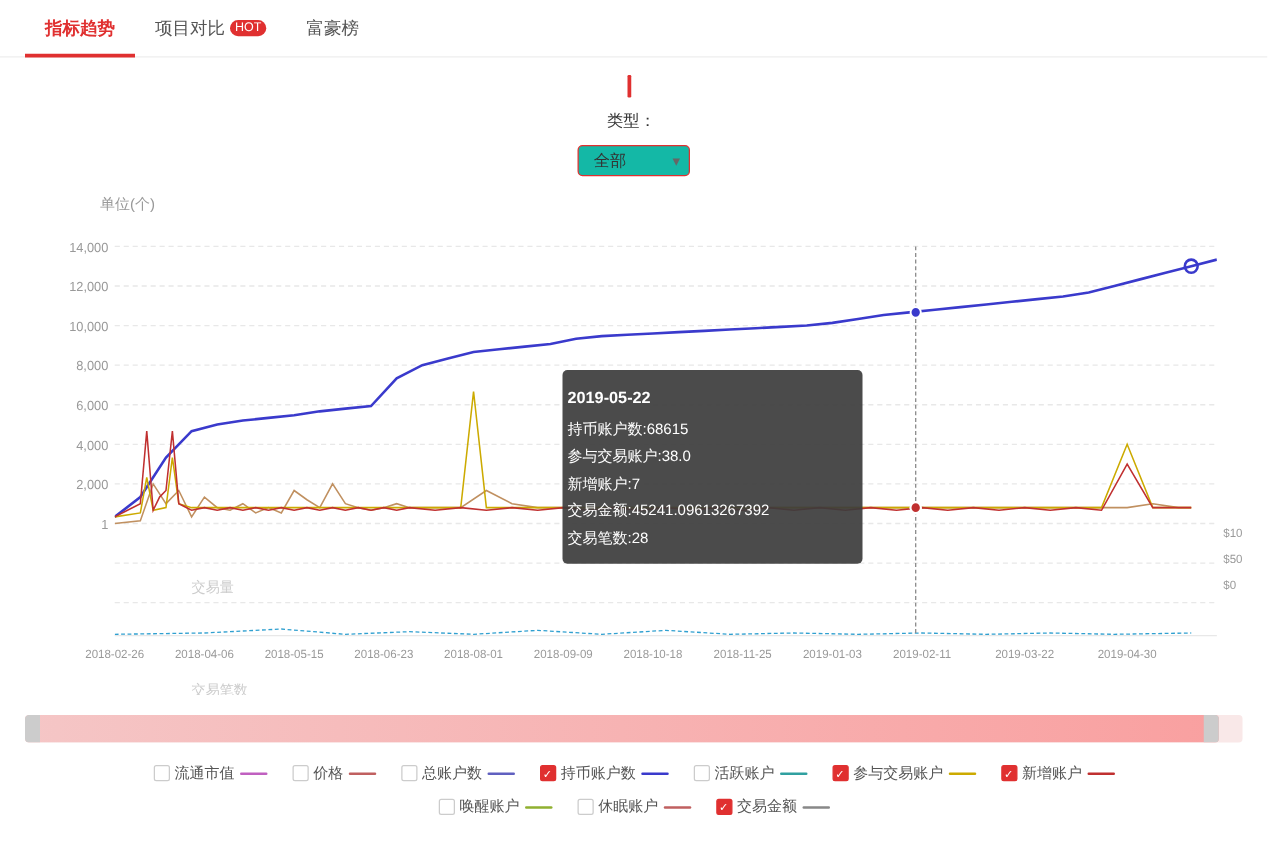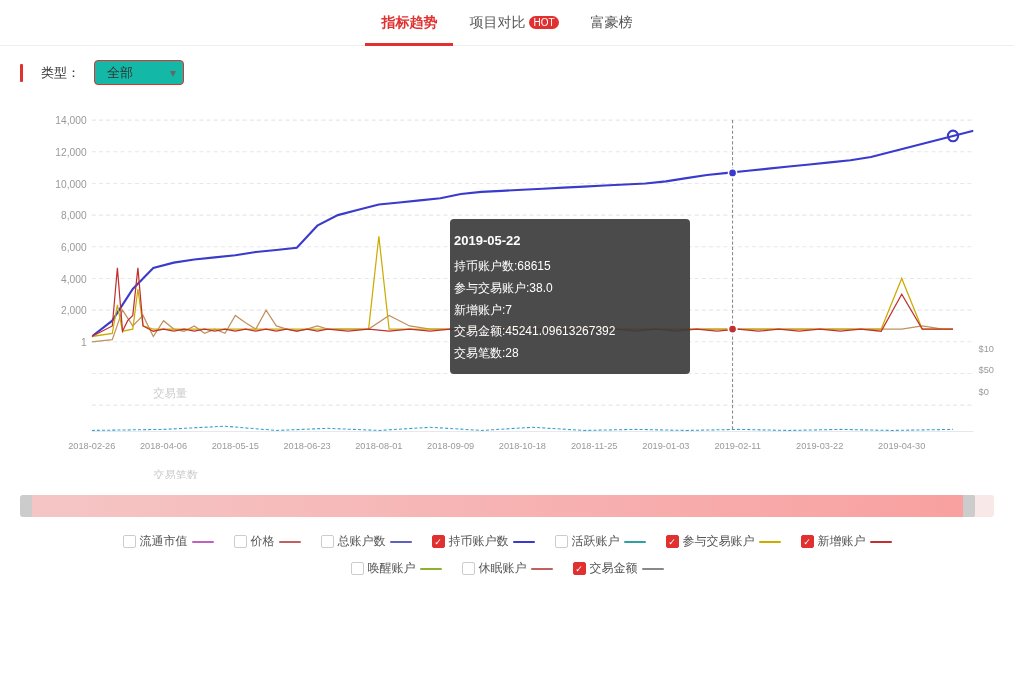--- a/index.html
+++ b/index.html
@@ -1,24 +1,24 @@
 <!DOCTYPE html>
 <html><head>
   <meta charset="utf-8">
   <style>
     * { box-sizing: border-box; margin: 0; padding: 0; }
     body { font-family: "Microsoft YaHei", "PingFang SC", Arial, sans-serif; background: #fff; font-size: 13px; color: #333; }
 
-    .header-tabs { display: flex; align-items: center; padding: 0 20px; border-bottom: 1px solid #eee; height: 46px; justify-content: center; }
+    .header-tabs { display: flex; align-items: center; padding: 0 20px; border-bottom: 1px solid #eee; height: 46px; }
     .tab { padding: 0 16px; height: 46px; display: flex; align-items: center; cursor: pointer; font-size: 14px; color: #555; position: relative; }
     .tab.active { color: #e03030; font-weight: bold; }
     .tab.active::after { content: ''; position: absolute; bottom: 0; left: 0; right: 0; height: 3px; background: #e03030; }
     .tab-badge { background: #e03030; color: #fff; font-size: 10px; padding: 1px 4px; border-radius: 8px; margin-left: 4px; }
 
-    .toolbar { display: flex; align-items: center; padding: 14px 20px; gap: 10px; }
+    .toolbar { display: flex; align-items: center; padding: 14px 20px; gap: 10px; flex-direction: column; }
     .label-type { font-size: 13px; color: #333; margin-right: 4px; }
     .type-indicator { width: 3px; height: 18px; background: #e03030; margin-right: 8px; border-radius: 1px; }
 
     .select-box { border: 1px solid #e03030; border-radius: 4px; padding: 4px 28px 4px 12px; appearance: none; background: #14b8a6; color: #333; font-size: 13px; cursor: pointer; min-width: 90px; position: relative; }
     .select-wrapper { position: relative; display: inline-block; }
     .select-wrapper::after { content: '▾'; position: absolute; right: 8px; top: 50%; transform: translateY(-50%); color: #666; pointer-events: none; font-size: 12px; }
 
     .chart-container { padding: 0 20px 10px 20px; position: relative; }
     .chart-title { font-size: 12px; color: #999; margin-left: 60px; margin-bottom: 4px; }
 
@@ -65,20 +65,21 @@
       <option>全部</option>
       <option>主链</option>
       <option>平台币</option>
       <option>DeFi</option>
       <option>NFT</option>
     </select>
   </div>
 </div>
 
 <div class="chart-container">
+  <div class="chart-title">单位(个)</div>
   <div class="chart-area">
     <svg class="main-chart" viewBox="0 0 950 360" preserveAspectRatio="none">
       <defs>
         <clipPath id="chartClip">
           <rect x="70" y="0" width="860" height="320"></rect>
         </clipPath>
       </defs>
 
       <line x1="70" y1="20" x2="930" y2="20" stroke="#e8e8e8" stroke-width="1" stroke-dasharray="4,3"></line>
       <line x1="70" y1="50" x2="930" y2="50" stroke="#e8e8e8" stroke-width="1" stroke-dasharray="4,3"></line>

